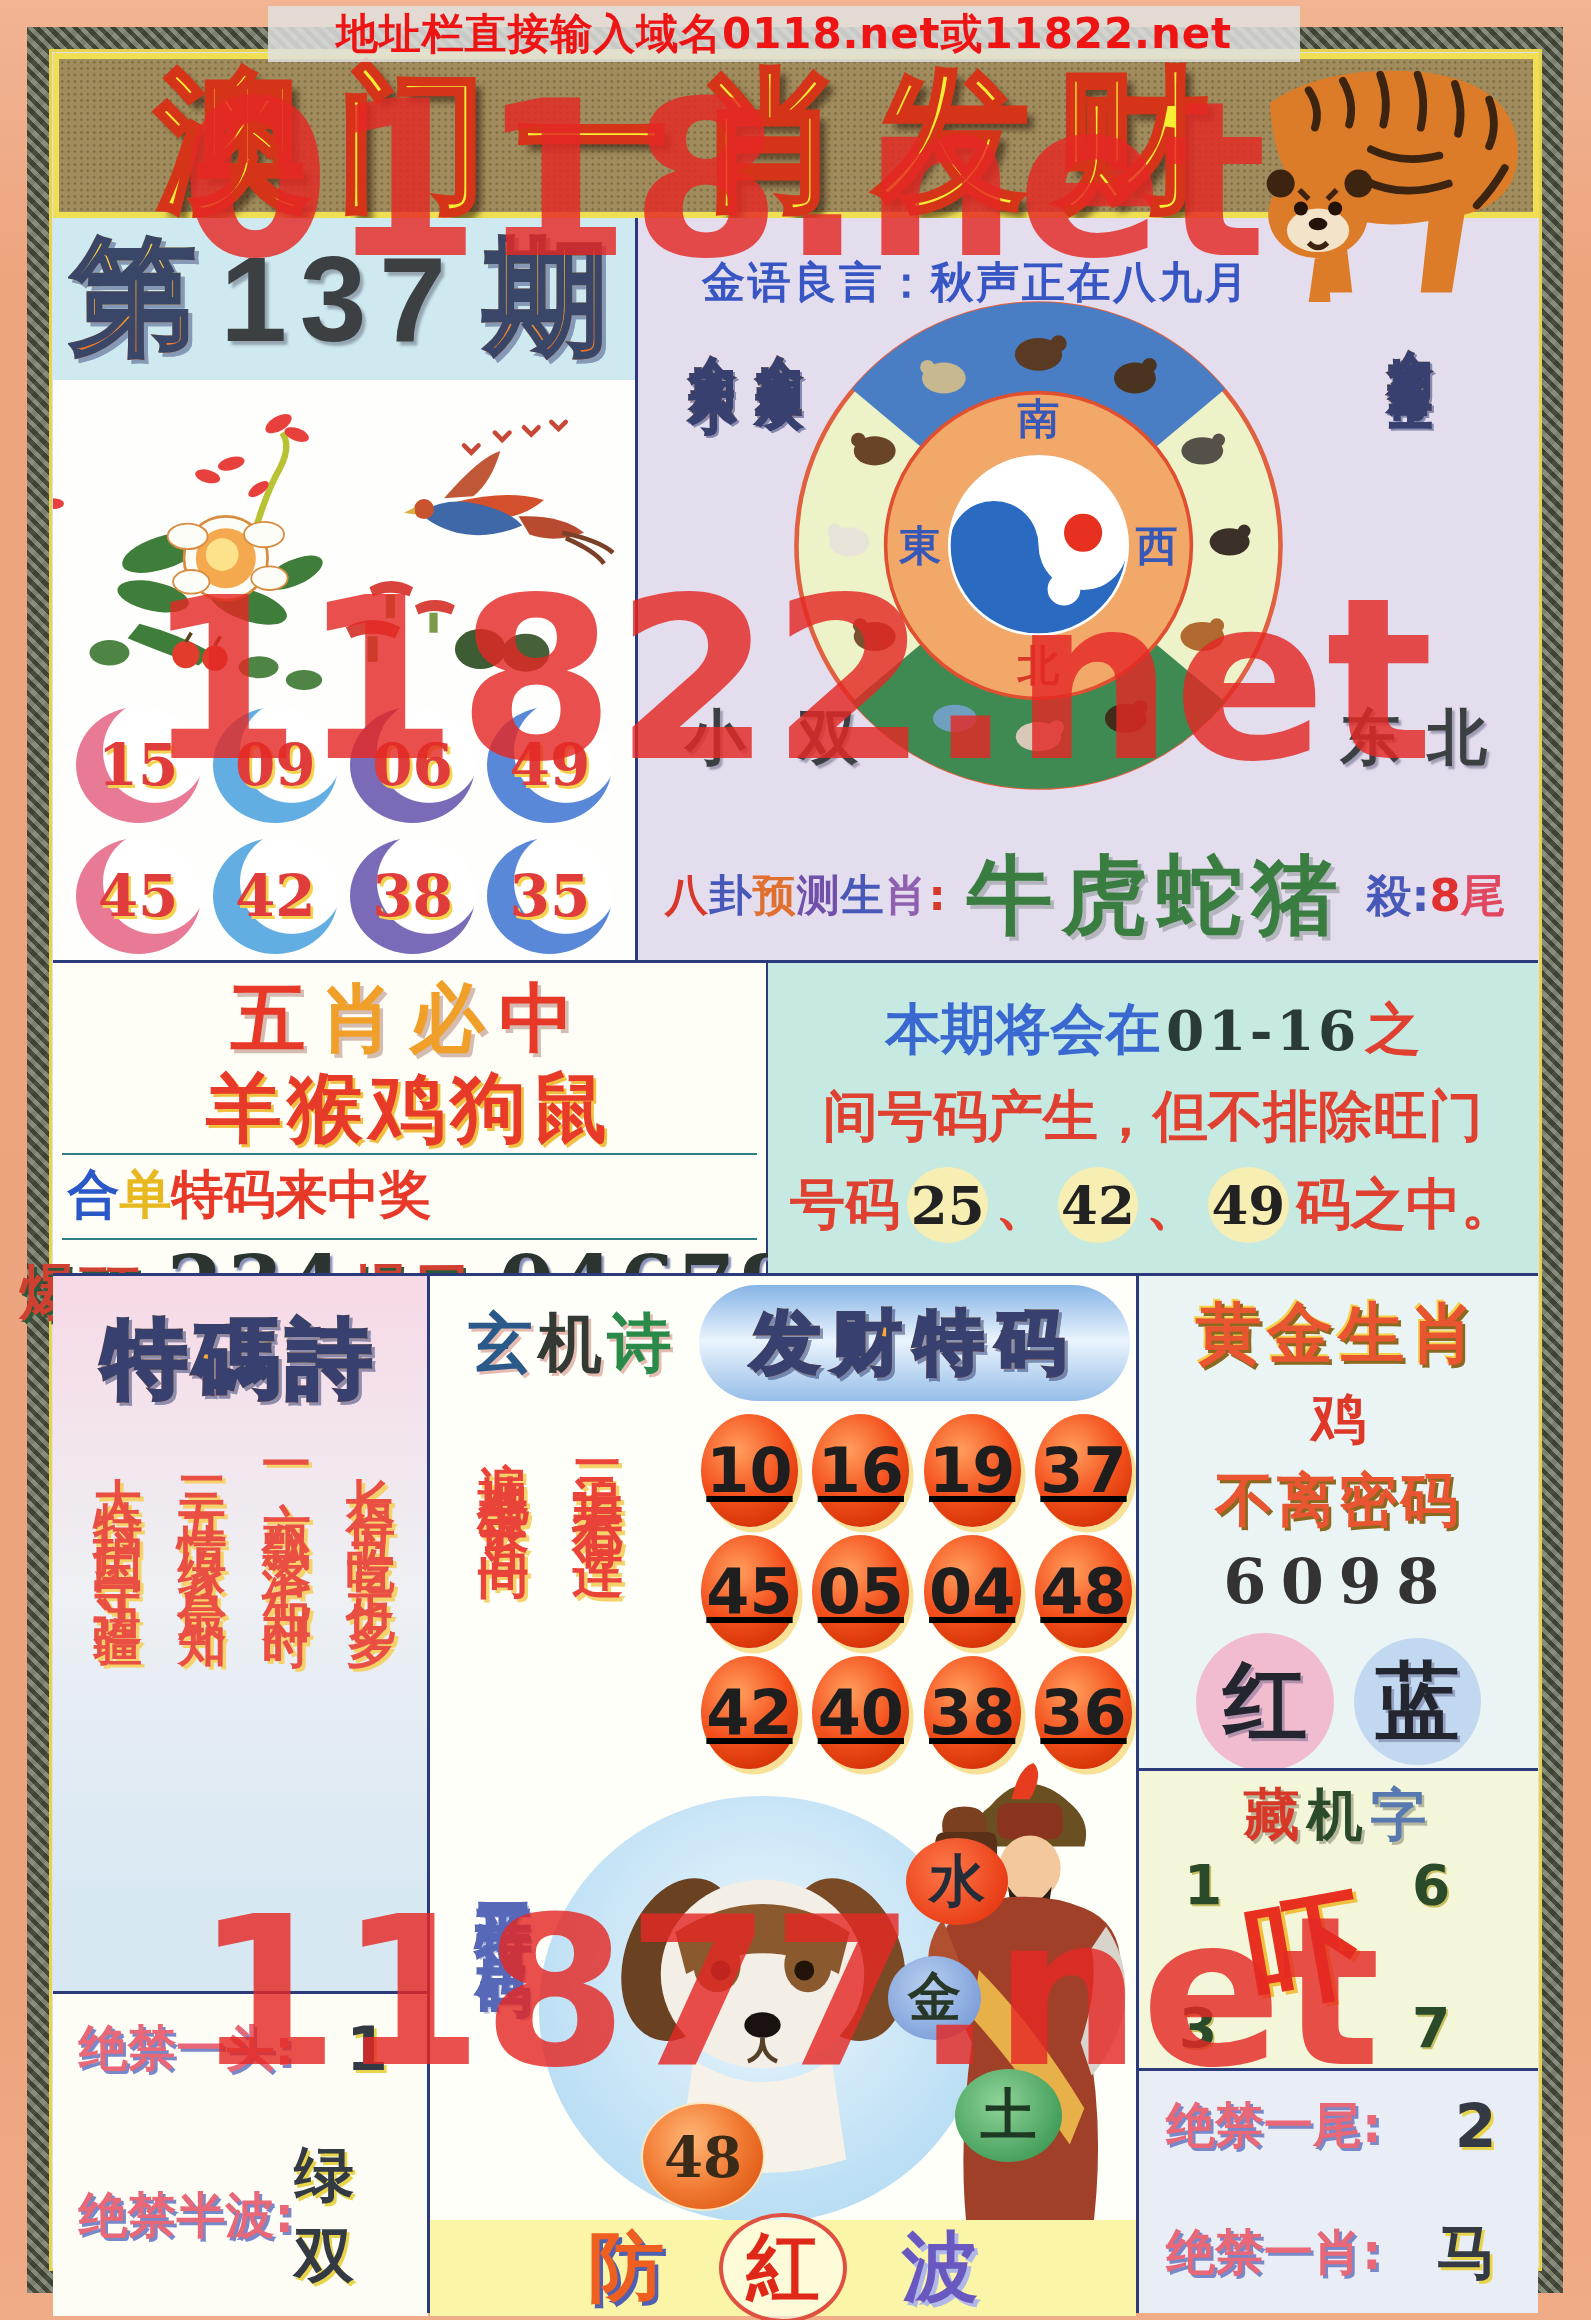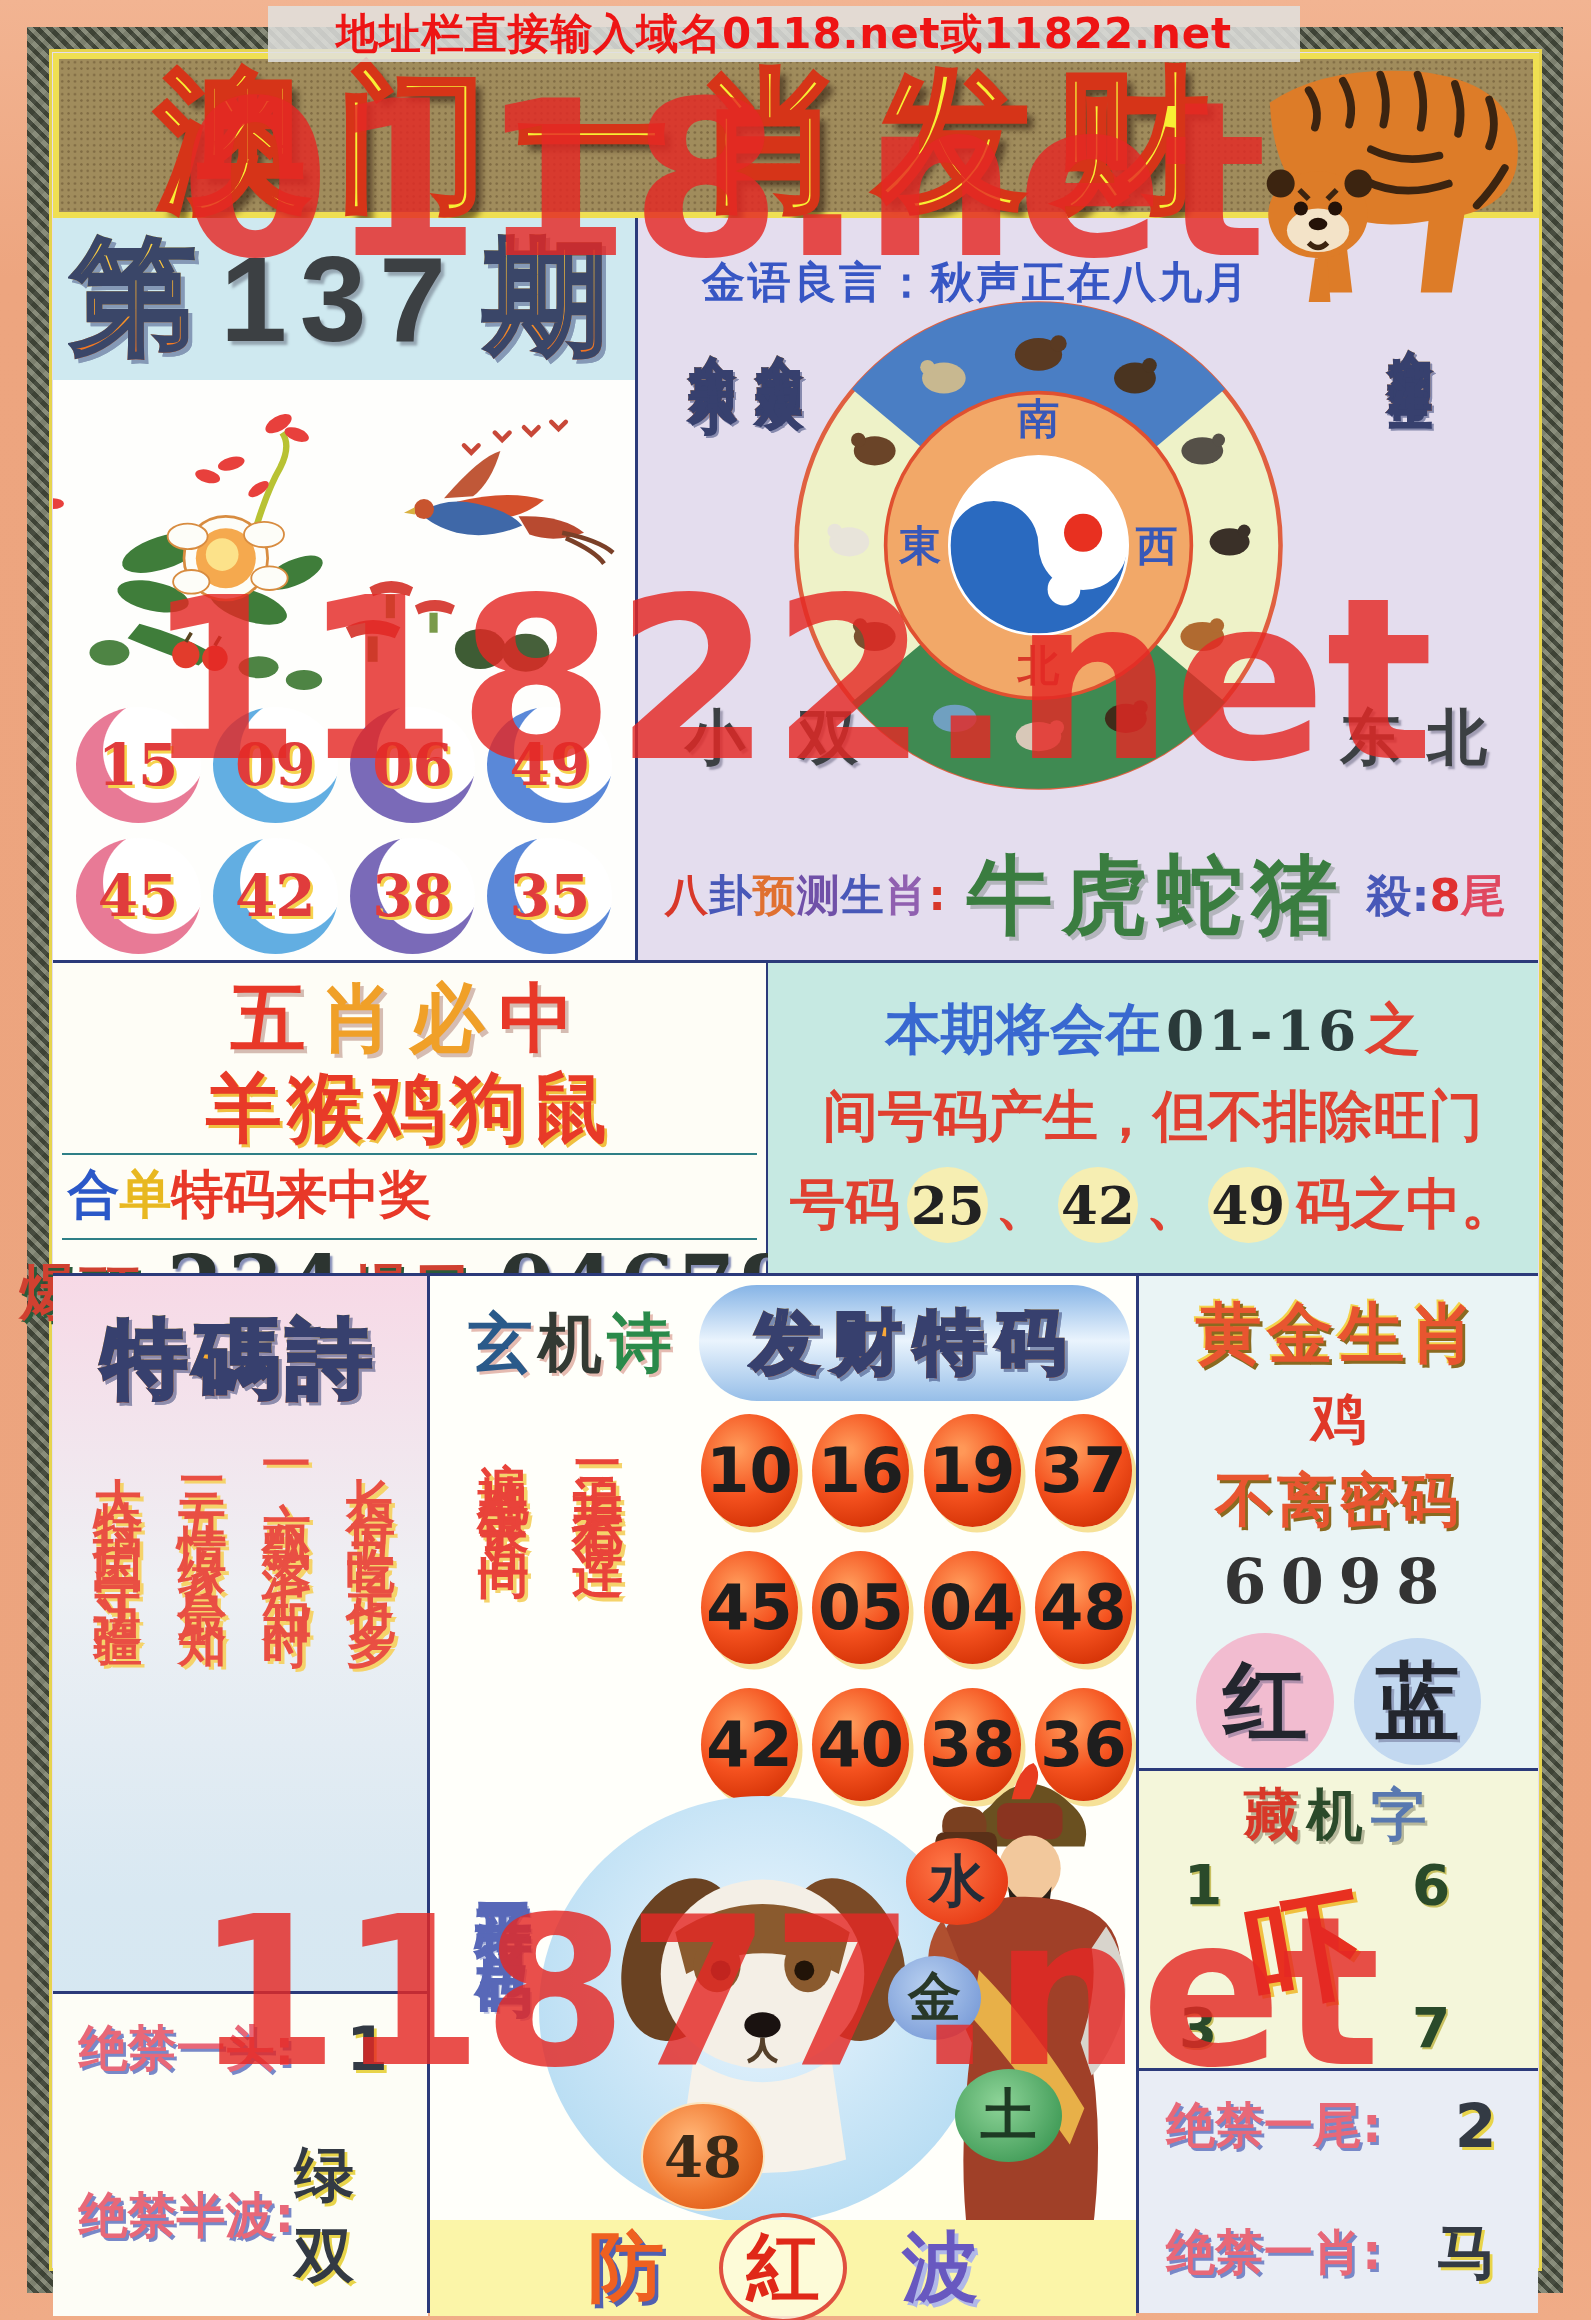--- a/index.html
+++ b/index.html
@@ -104,21 +104,21 @@
                 background:linear-gradient(180deg,#86b4e6 0%,#eaf4fd 48%,#96bee8 100%);
                 display:flex;align-items:center;justify-content:center;}
   .facai-banner span{font-size:69px;font-weight:bold;letter-spacing:12.7px;
                 background:linear-gradient(180deg,#ffd24a,#f0661e);-webkit-background-clip:text;
                 background-clip:text;color:transparent;-webkit-text-stroke:3.6px #37406e;
                 filter:drop-shadow(3.6px 3.6px 0 rgba(42,56,110,.5));}
   .xuanji-poem{position:absolute;left:14.5px;top:144px;width:200px;height:491px;
                writing-mode:vertical-rl;text-orientation:upright;white-space:pre-line;
                font-size:51px;font-weight:bold;color:#e9433a;letter-spacing:14.5px;line-height:1.85;
                text-shadow:3.6px 3.6px 0 #f5d36a;}
-  .facai-grid{position:absolute;left:271px;top:138px;width:431px;display:flex;flex-direction:column;gap:24px;}
+  .facai-grid{position:absolute;left:271px;top:138px;width:431px;display:flex;flex-direction:column;gap:8px;text-decoration:underline;}
   .facai-row{display:flex;justify-content:space-between;}
   .facai-ball{width:97px;height:113px;border-radius:50%;
               background:radial-gradient(circle at 38% 32%,#ff9858 4%,#f4511e 48%,#cc2a00 92%);
               display:flex;align-items:center;justify-content:center;box-shadow:4.5px 5.5px 0 rgba(238,200,70,.55);}
   .facai-ball b{font-size:62px;font-weight:bold;color:#1e1e1e;}
   .pingte{position:absolute;left:11px;top:584px;width:100px;height:435px;
           writing-mode:vertical-rl;text-orientation:upright;font-size:55px;font-weight:bold;
           letter-spacing:12.7px;color:#c05888;-webkit-text-stroke:2.3px #5868b8;
           text-shadow:2.7px 2.7px 0 rgba(90,110,190,.4);}
   .dog-circle{position:absolute;left:109px;top:520px;width:447px;height:427px;border-radius:50%;

